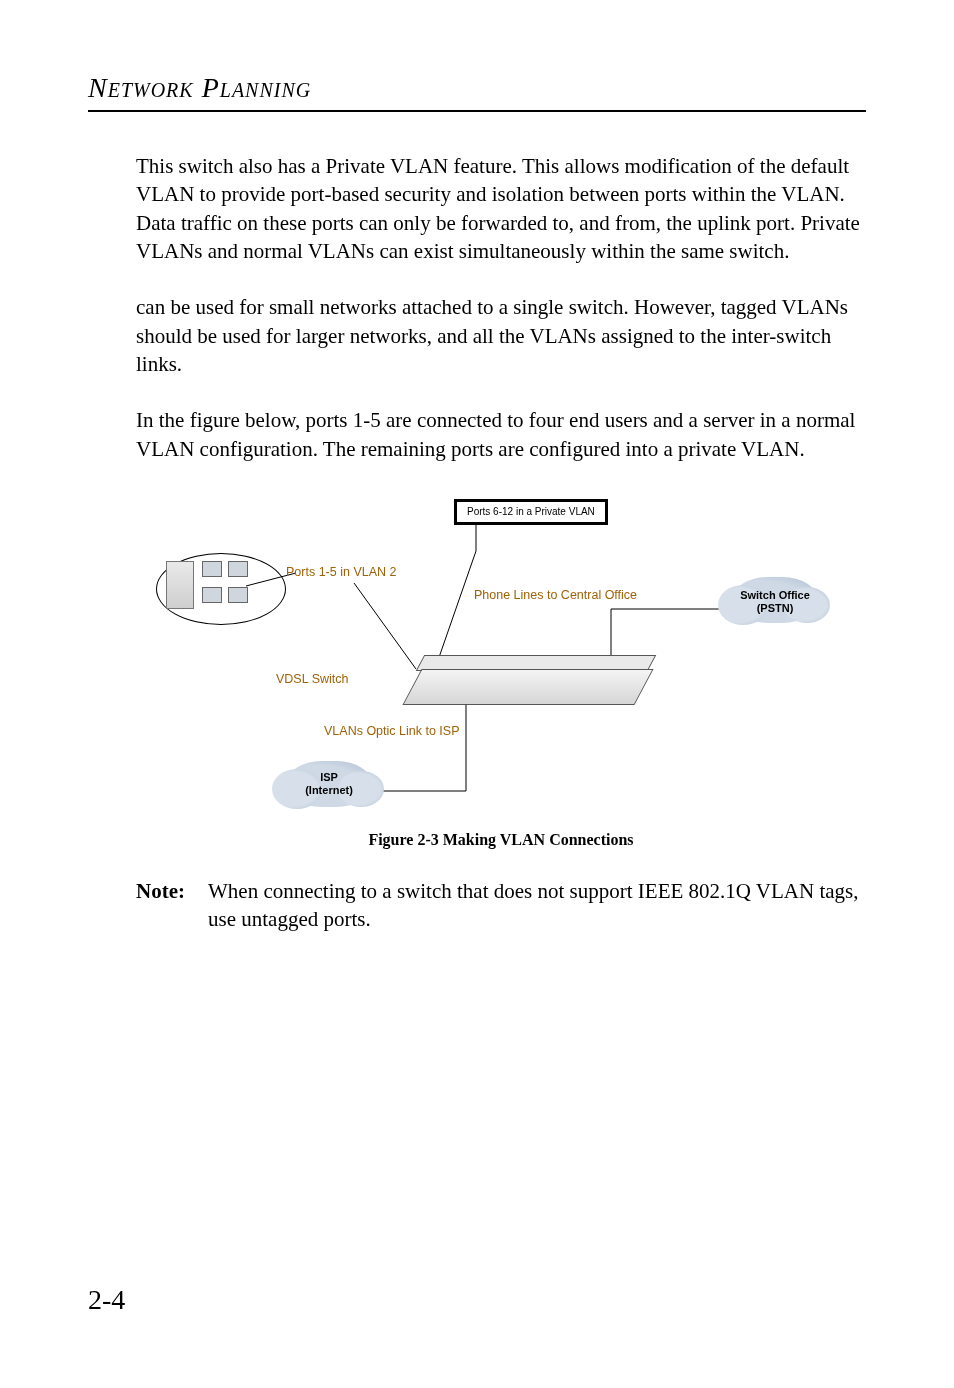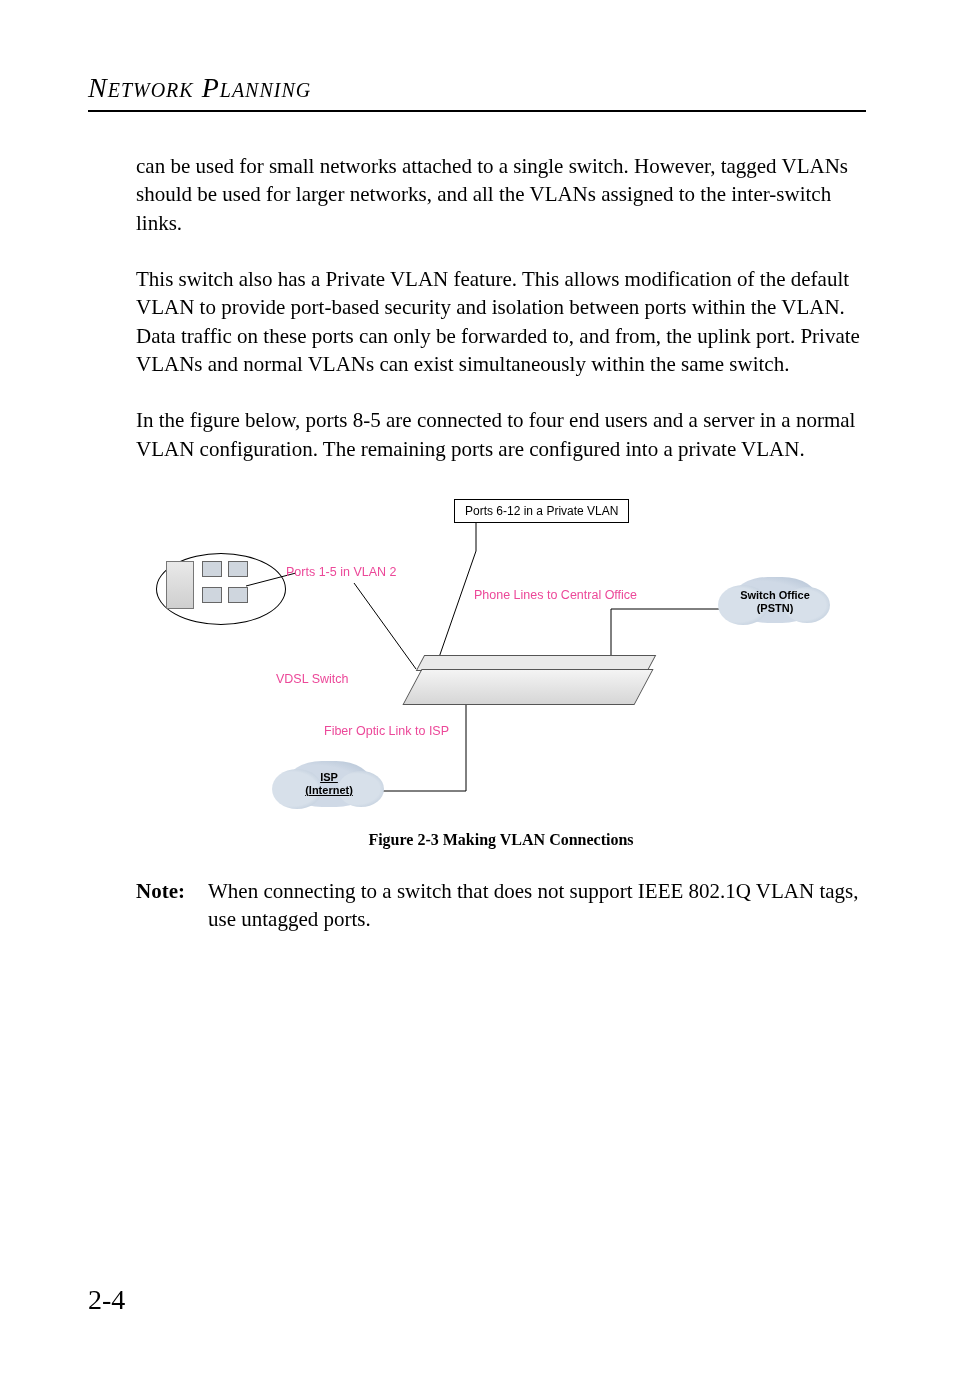--- a/index.html
+++ b/index.html
@@ -76,29 +76,29 @@
   
   .fig-svg {
     position: absolute;
     left: 0;
     top: 0;
   }
   .fig-label {
     position: absolute;
     font-family: Arial, Helvetica, sans-serif;
     font-size: 12.5px;
-    color: #ec4899;
+    color: #a16207;
     white-space: nowrap;
   }
   .fig-box {
     position: absolute;
-    border: 1px solid #000000;
+    border: 3px solid #000000;
     background: #fff;
     font-family: Arial, Helvetica, sans-serif;
-    font-size: 12px;
+    font-size: 10px;
     text-align: center;
     padding: 3px 10px;
   }
   .cloud {
     position: absolute;
     width: 86px;
     height: 46px;
     background: radial-gradient(ellipse at 30% 60%, #cfd9e6 60%, #aebed1 100%);
     border-radius: 50% / 60%;
     filter: blur(.3px);
@@ -159,25 +159,25 @@
 </head>
 <body>
 
 <div class="page">
 
   <div class="running-head">Network Planning</div>
   <hr class="head-rule">
 
   <div class="body-col">
 
+    <p class="para">This switch also has a Private VLAN feature. This allows modification of the default VLAN to provide port-based security and isolation between ports within the VLAN. Data traffic on these ports can only be forwarded to, and from, the uplink port. Private VLANs and normal VLANs can exist simultaneously within the same switch.</p>
+
     <p class="para">can be used for small networks attached to a single switch. However, tagged VLANs should be used for larger networks, and all the VLANs assigned to the inter-switch links.</p>
 
-    <p class="para">This switch also has a Private VLAN feature. This allows modification of the default VLAN to provide port-based security and isolation between ports within the VLAN. Data traffic on these ports can only be forwarded to, and from, the uplink port. Private VLANs and normal VLANs can exist simultaneously within the same switch.</p>
-
-    <p class="para">In the figure below, ports 8-5 are connected to four end users and a server in a normal VLAN configuration. The remaining ports are configured into a private VLAN.</p>
+    <p class="para">In the figure below, ports 1-5 are connected to four end users and a server in a normal VLAN configuration. The remaining ports are configured into a private VLAN.</p>
 
     <div class="figure-wrap">
 
       <svg class="fig-svg" width="730" height="330">
 
         <line x1="340" y1="32" x2="340" y2="60" stroke="#000" stroke-width="1"></line>
         <line x1="340" y1="60" x2="300" y2="175" stroke="#000" stroke-width="1"></line>
 
         <line x1="218" y1="92" x2="280" y2="178" stroke="#000" stroke-width="1"></line>
 
@@ -206,24 +206,24 @@
       <div class="cloud" style="left:596px; top:86px;"></div>
       <div class="cloud-label" style="left:594px; top:98px;">
         <span>Switch Office</span><br>
         <span>(PSTN)</span>
       </div>
 
       <div class="switch-top" style="left:284px; top:164px;"></div>
       <div class="switch-body" style="left:276px; top:178px;"></div>
       <div class="fig-label" style="left:140px; top:180px;">VDSL Switch</div>
 
-      <div class="fig-label" style="left:188px; top:232px;">Fiber Optic Link to ISP</div>
+      <div class="fig-label" style="left:188px; top:232px;">VLANs Optic Link to ISP</div>
 
       <div class="cloud" style="left:150px; top:270px;"></div>
-      <div class="cloud-label" style="left:148px; top:280px;text-decoration:underline;">
+      <div class="cloud-label" style="left:148px; top:280px;">
         <span>ISP</span><br>
         <span>(Internet)</span>
       </div>
 
     </div>
 
     <div class="fig-caption">Figure 2-3  Making VLAN Connections</div>
 
     <div class="note-row">
       <div class="note-label">Note:</div>

